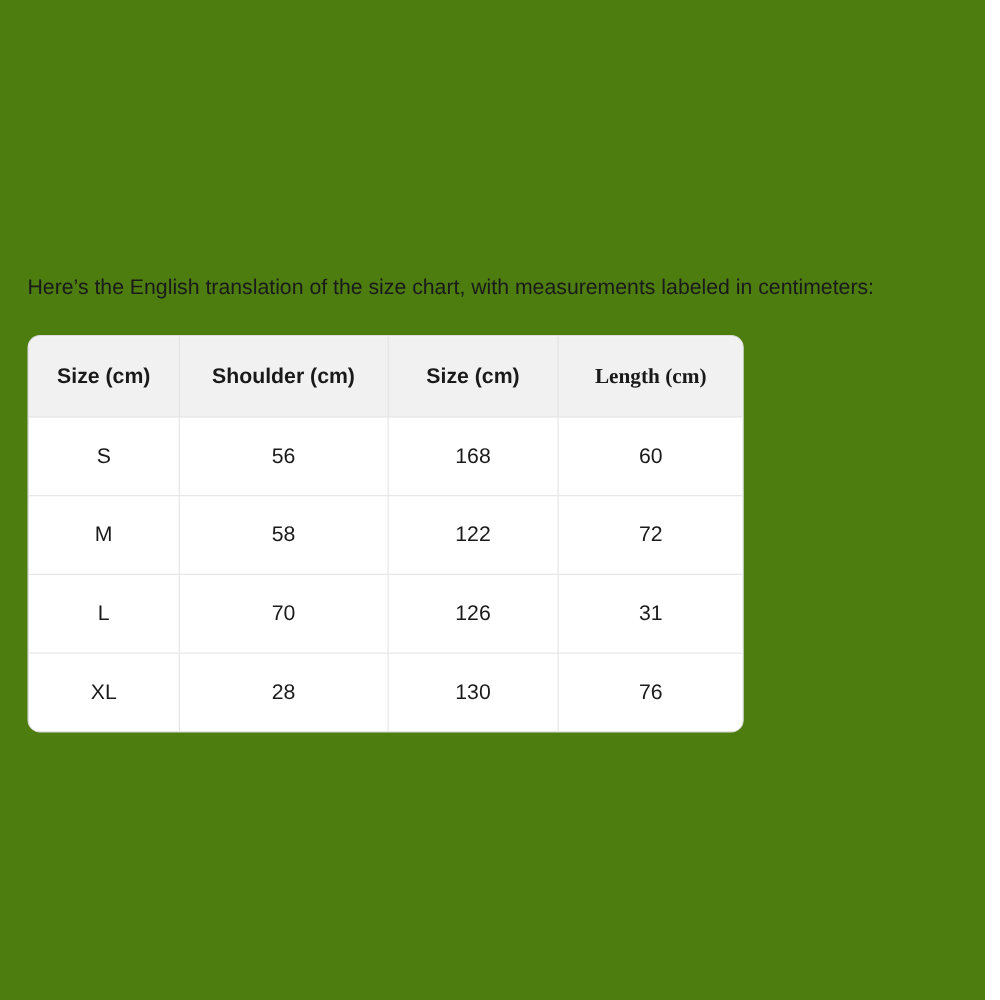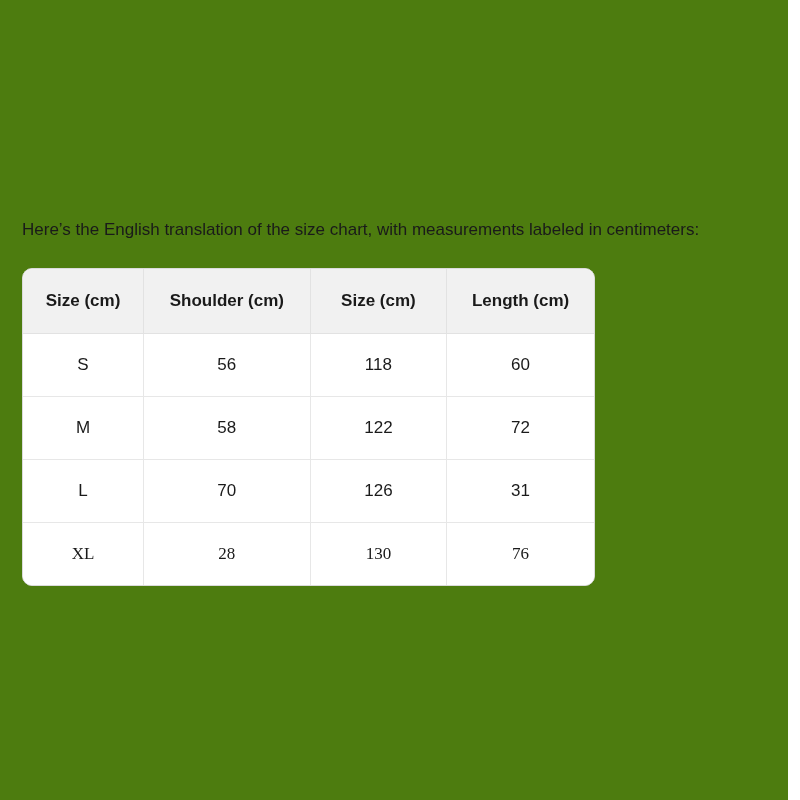--- a/index.html
+++ b/index.html
@@ -44,32 +44,32 @@
   table.size-chart col.c4 { width: 25.8%; }
   table.size-chart thead th {
     background: #f1f1f1;
     font-weight: 600;
     height: 64px;
     text-align: center;
     vertical-align: middle;
     border-right: 1px solid #e2e2e2;
     border-bottom: 1px solid #e2e2e2;
   }
-  table.size-chart thead th:last-child { border-right: none; }
+  table.size-chart thead th:last-child { border-right: none; font-family: Liberation Serif, serif; }
   table.size-chart tbody td {
     background: #ffffff;
     height: 63px;
     text-align: center;
     vertical-align: middle;
     border-right: 1px solid #e7e7e7;
     border-bottom: 1px solid #e7e7e7;
     font-weight: 400;
   }
   table.size-chart tbody td:last-child { border-right: none; }
-  table.size-chart tbody tr:last-child td { border-bottom: none; font-family: Liberation Serif, serif; }
+  table.size-chart tbody tr:last-child td { border-bottom: none; }
 </style>
 </head>
 <body>
 
 <div class="canvas">
 
   <p class="intro">Here’s the English translation of the size chart, with measurements labeled in centimeters:</p>
 
   <div class="table-wrap">
     <table class="size-chart">
@@ -84,21 +84,21 @@
           <th>Size (cm)</th>
           <th>Shoulder (cm)</th>
           <th>Size (cm)</th>
           <th>Length (cm)</th>
         </tr>
       </thead>
       <tbody>
         <tr>
           <td>S</td>
           <td>56</td>
-          <td>118</td>
+          <td>168</td>
           <td>60</td>
         </tr>
         <tr>
           <td>M</td>
           <td>58</td>
           <td>122</td>
           <td>72</td>
         </tr>
         <tr>
           <td>L</td>

